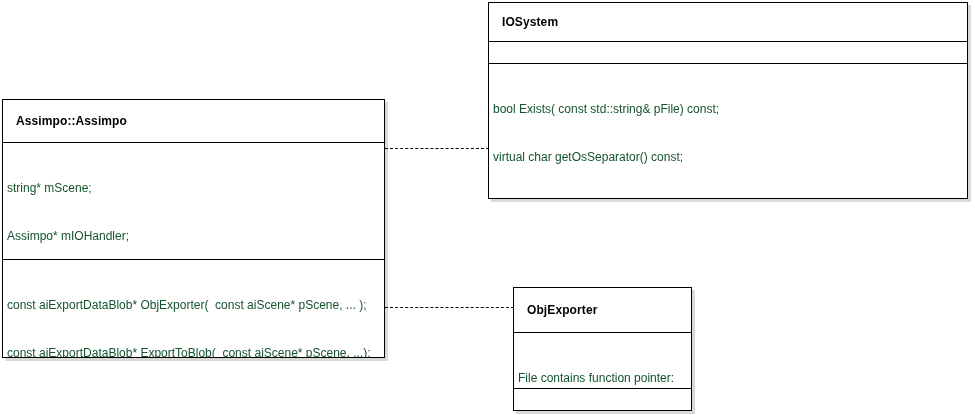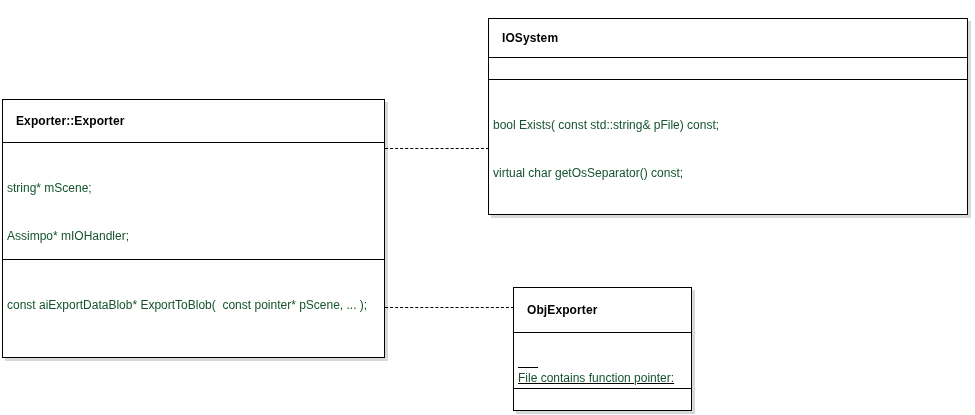--- a/index.html
+++ b/index.html
@@ -59,21 +59,21 @@
   
   .connector {
     position: absolute;
     height: 0;
     border-top: 1px dashed #000000;
   }
 
   
   #class-iosystem {
     left: 488px;
-    top: 18px;
+    top: 2px;
     width: 480px;
     height: 197px;
   }
   #class-iosystem .uml-title-compartment { height: 38px; }
   #class-iosystem .uml-empty-compartment { height: 22px; }
   #class-iosystem .uml-methods-compartment { height: 135px; }
 
   #class-exporter {
     left: 2px;
     top: 99px;
@@ -84,21 +84,21 @@
   #class-exporter .uml-attributes-compartment { height: 117px; }
   #class-exporter .uml-methods-compartment { height: 98px; }
 
   #class-objexporter {
     left: 513px;
     top: 287px;
     width: 179px;
     height: 124px;
   }
   #class-objexporter .uml-title-compartment { height: 44px; }
-  #class-objexporter .uml-attributes-compartment { height: 56px; text-decoration: underline; }
+  #class-objexporter .uml-attributes-compartment { height: 56px; }
   #class-objexporter .uml-empty-compartment { height: 22px; }
 
   #connector-exporter-iosystem {
     left: 385px;
     top: 148px;
     width: 104px;
   }
   #connector-exporter-objexporter {
     left: 385px;
     top: 307px;
@@ -120,35 +120,36 @@
       
       
       
       
     </div>
   </div>
 </div>
 
 <div class="uml-class" id="class-exporter">
   <div class="uml-compartment uml-title-compartment">
-    <span class="uml-title">Exporter::Exporter</span>
+    <span class="uml-title">Assimpo::Assimpo</span>
   </div>
   <div class="uml-compartment uml-attributes-compartment">
     <div class="uml-lines">
       <div class="uml-line">string* mScene;</div>
       <div class="uml-line">Assimpo* mIOHandler;</div>
       
       
       
       
     </div>
   </div>
   <div class="uml-compartment uml-methods-compartment">
     <div class="uml-lines">
-      <div class="uml-line">const aiExportDataBlob* ExportToBlob(  const pointer* pScene, ... );</div>
+      <div class="uml-line">const aiExportDataBlob* ObjExporter(  const aiScene* pScene, ... );</div>
+      <div class="uml-line">const aiExportDataBlob* ExportToBlob(  const aiScene* pScene, ...);</div>
       
       
     </div>
   </div>
 </div>
 
 <div class="uml-class" id="class-objexporter">
   <div class="uml-compartment uml-title-compartment">
     <span class="uml-title">ObjExporter</span>
   </div>

